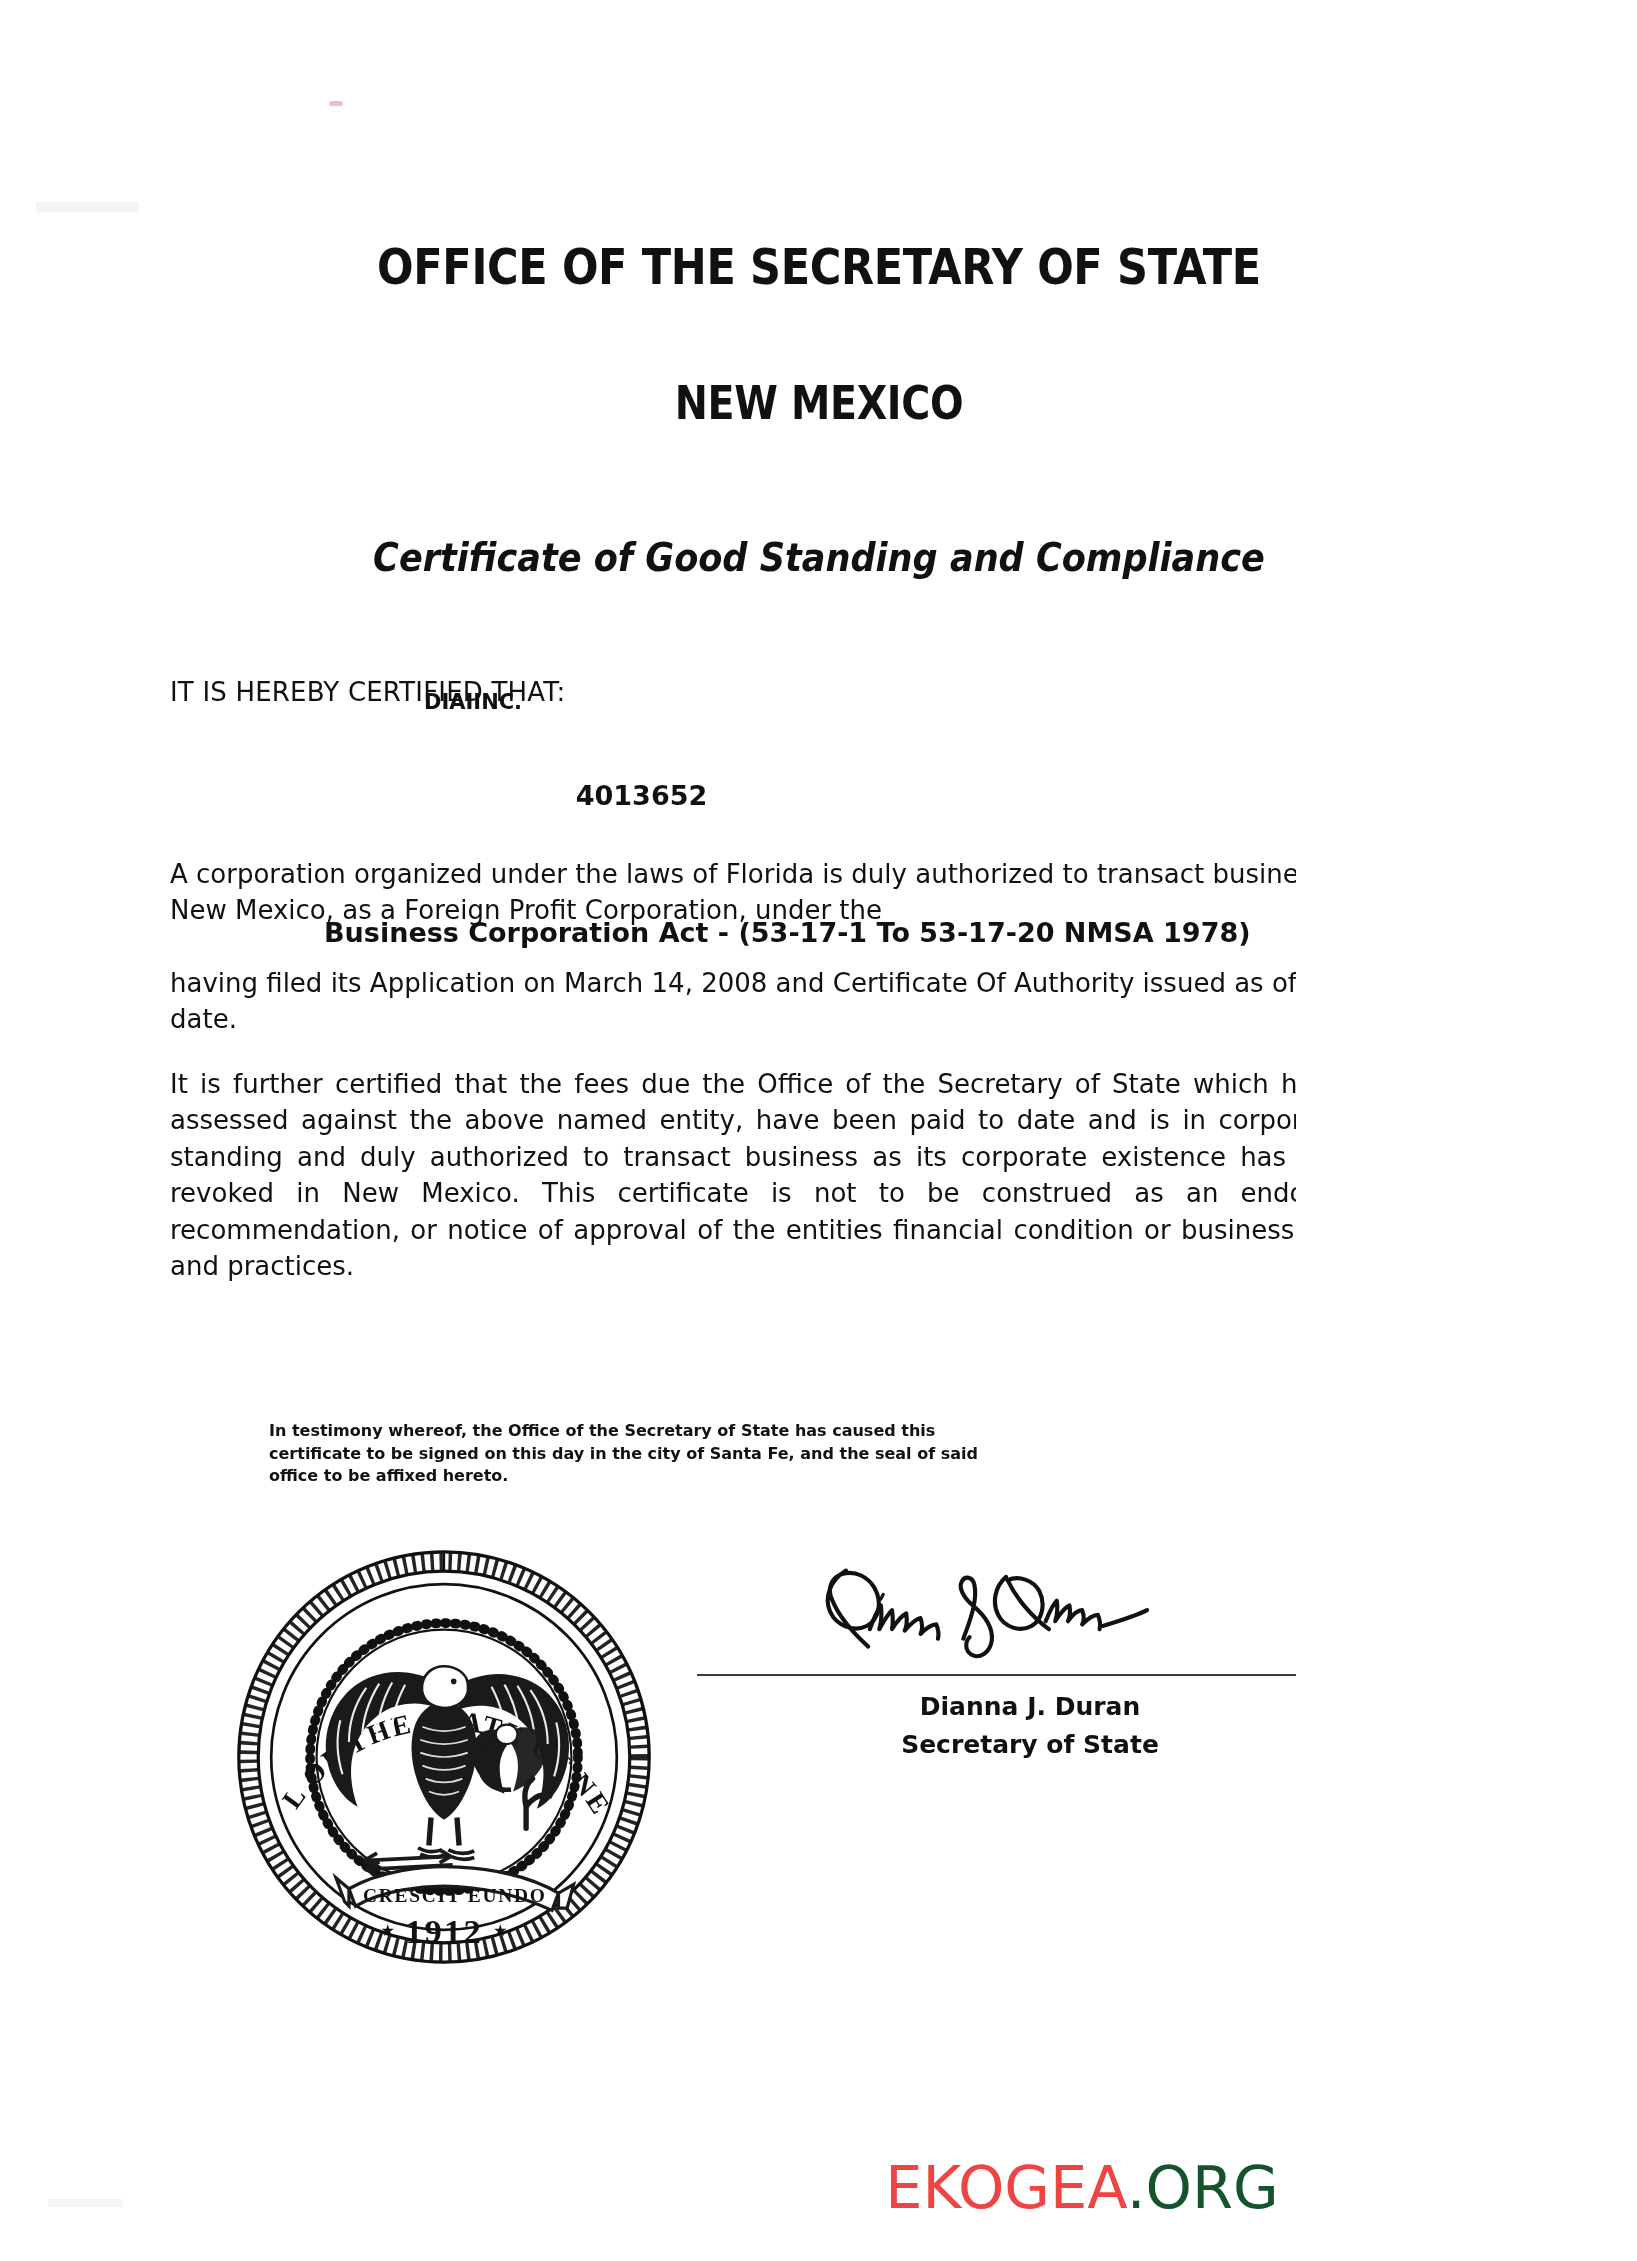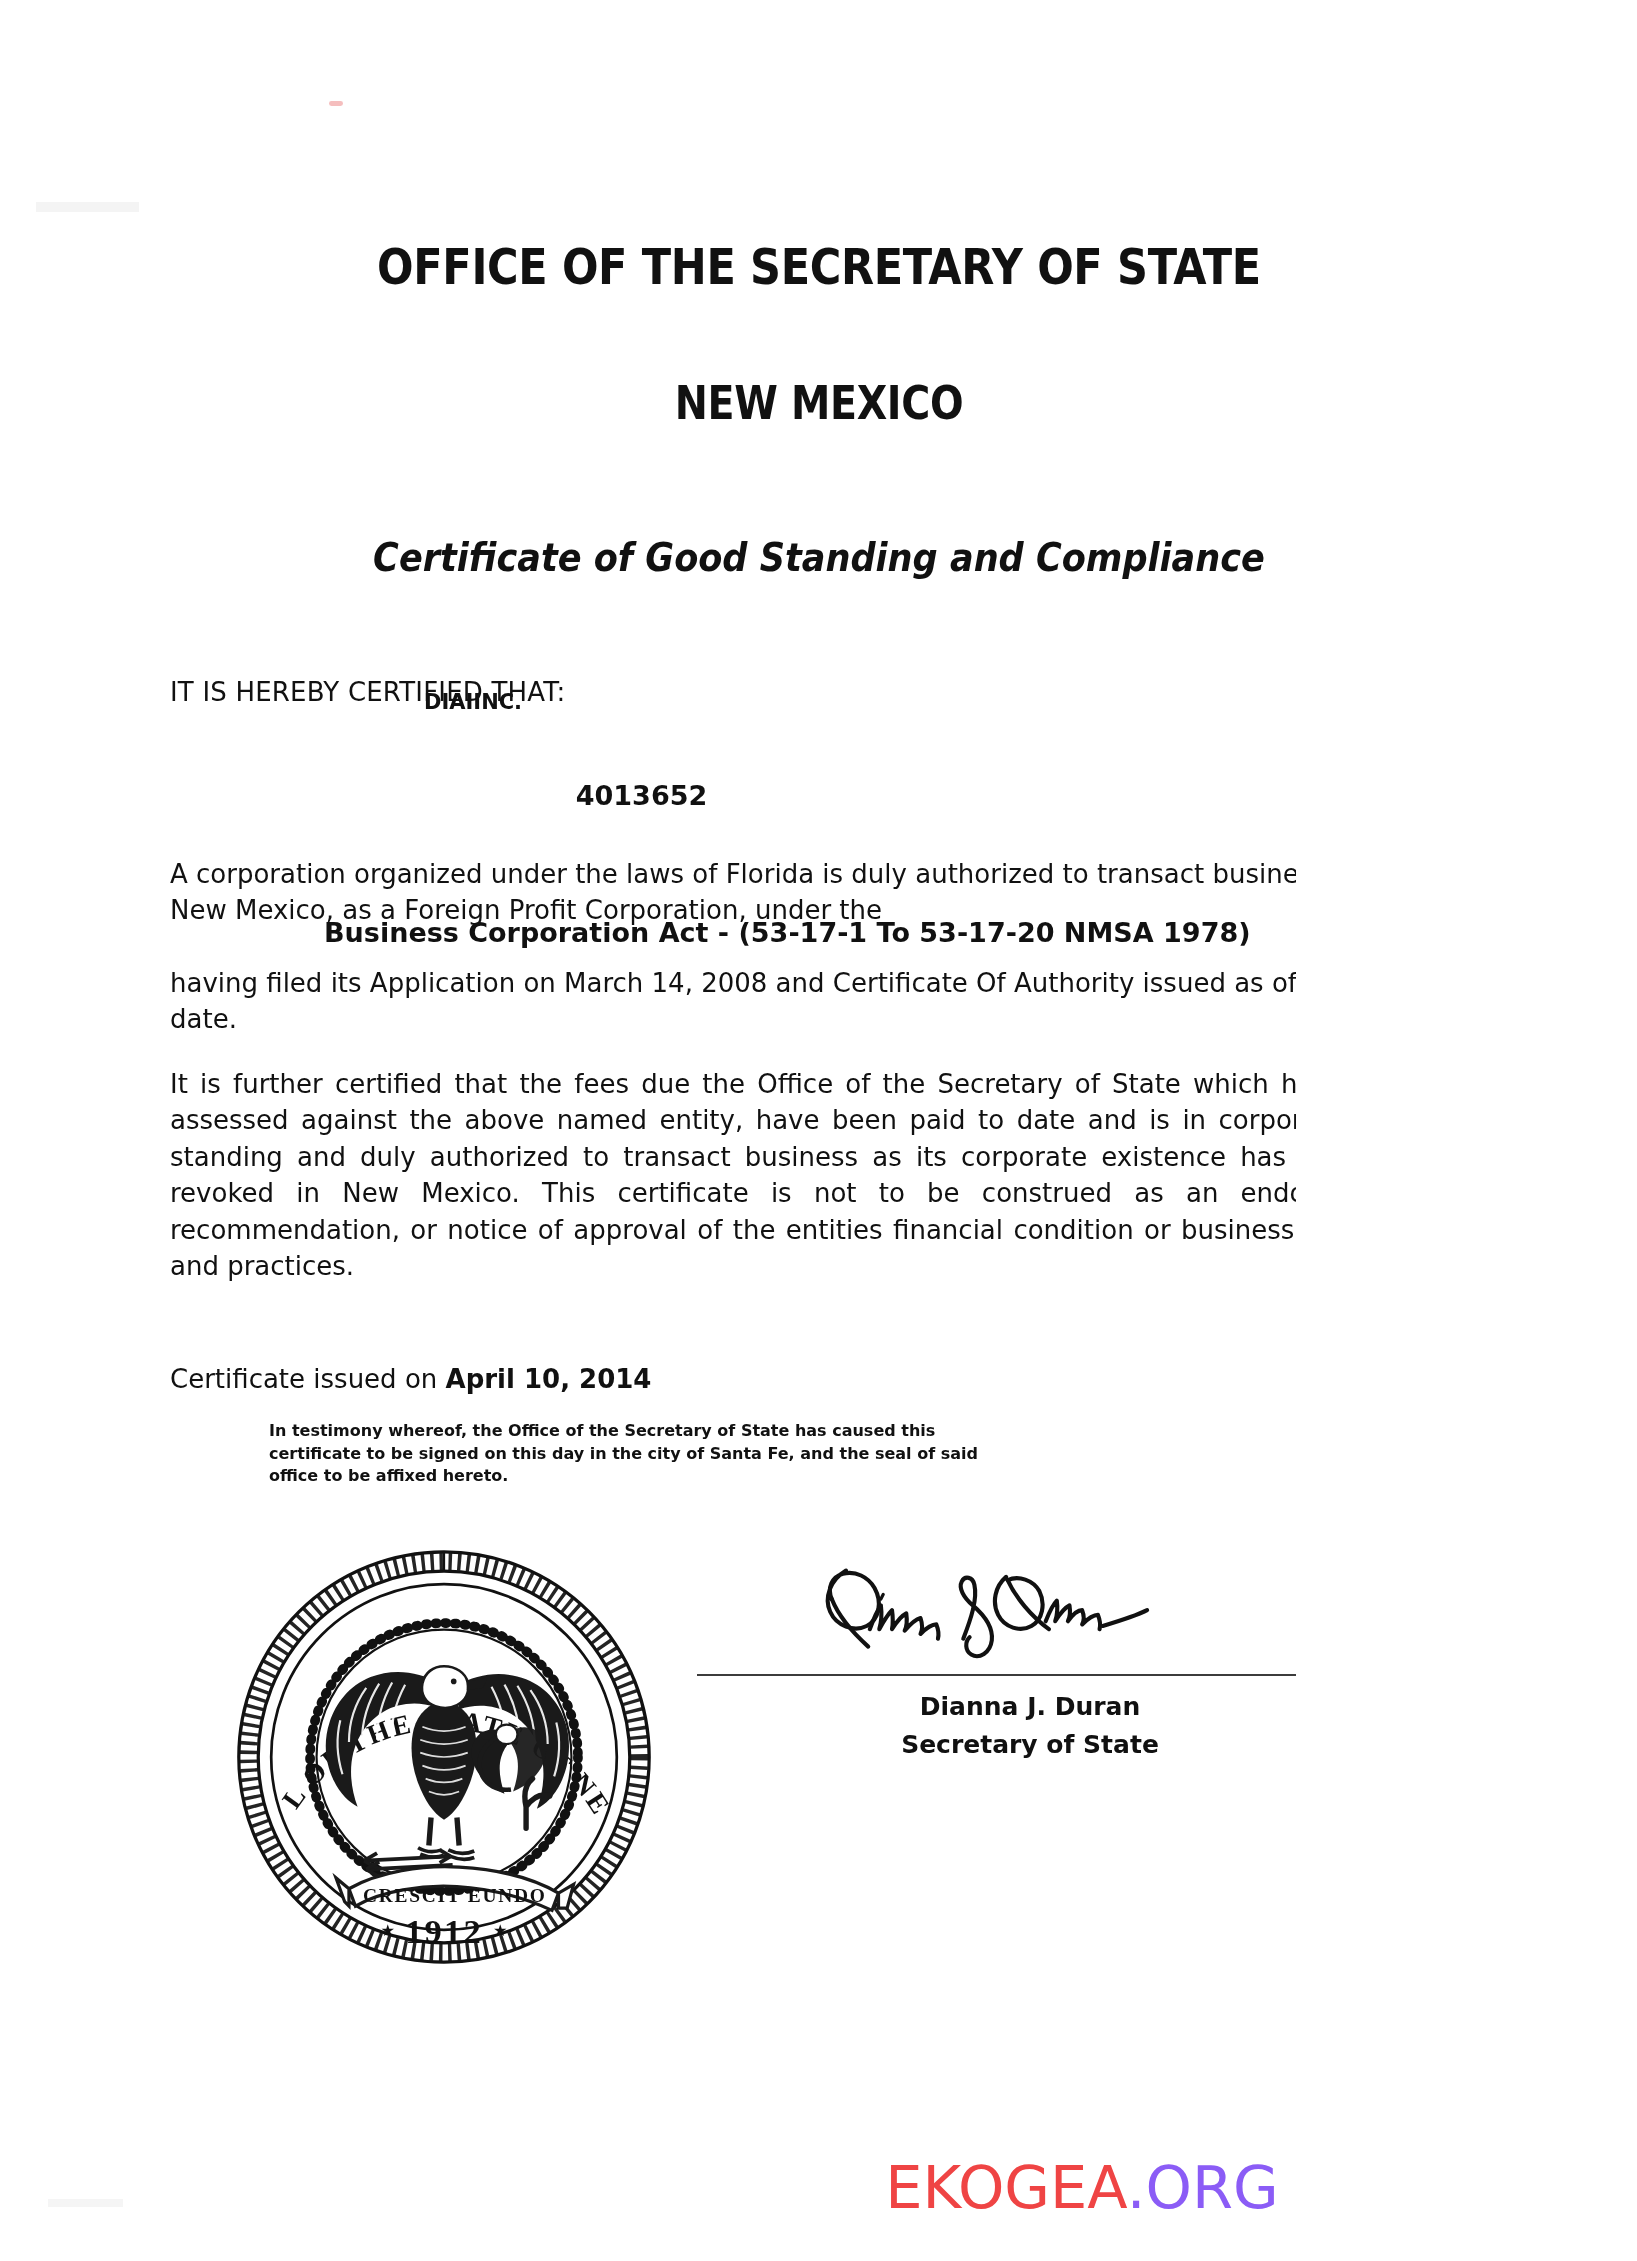--- a/index.html
+++ b/index.html
@@ -219,21 +219,21 @@
   .watermark {
     position: absolute;
     right: 17.4px;
     top: 2153px;
     font-size: 59px;
     font-weight: normal;
     letter-spacing: 0px;
     white-space: nowrap;
   }
   .wm-dark { color: #ef4444; }
-  .wm-green { color: #8b5cf6; }
+  .wm-green { color: #14532d; }
 </style>
 </head>
 <body>
 
 <div id="page">
 
   <div class="artifact speck-red"></div>
   <div class="artifact smudge-a"></div>
   <div class="artifact smudge-b"></div>
 
@@ -254,23 +254,20 @@
 
   <div class="blk para para-organized">A corporation organized under the laws of Florida is duly authorized to transact business in New Mexico, as a Foreign Profit Corporation, under the</div>
 
   <div class="blk act-line">Business Corporation Act - (53-17-1 To 53-17-20 NMSA 1978)</div>
 
   <div class="blk para para-filed">having filed its Application on March 14, 2008 and Certificate Of Authority issued as of said date.</div>
 
   <div class="blk para para-further">It is further certified that the fees due the Office of the Secretary of State which have been assessed against the above named entity, have been paid to date and is in corporate good standing and duly authorized to transact business as its corporate existence has not been revoked in New Mexico. This certificate is not to be construed as an endorsement, recommendation, or notice of approval of the entities financial condition or business activities and practices.</div>
 
 
-  <div class="blk para para-issued">
-    <span>Certificate issued on </span><b>April 10, 2014</b>
-  </div>
 
   <div class="testimony">
     <span>In testimony whereof, the Office of the Secretary of State has caused this</span>
     <span>certificate to be signed on this day in the city of Santa Fe, and the seal of said</span>
     <span>office to be affixed hereto.</span>
   </div>
 
   <div class="seal">
     <svg viewBox="0 0 400 400" xmlns="http://www.w3.org/2000/svg">
       <defs>

